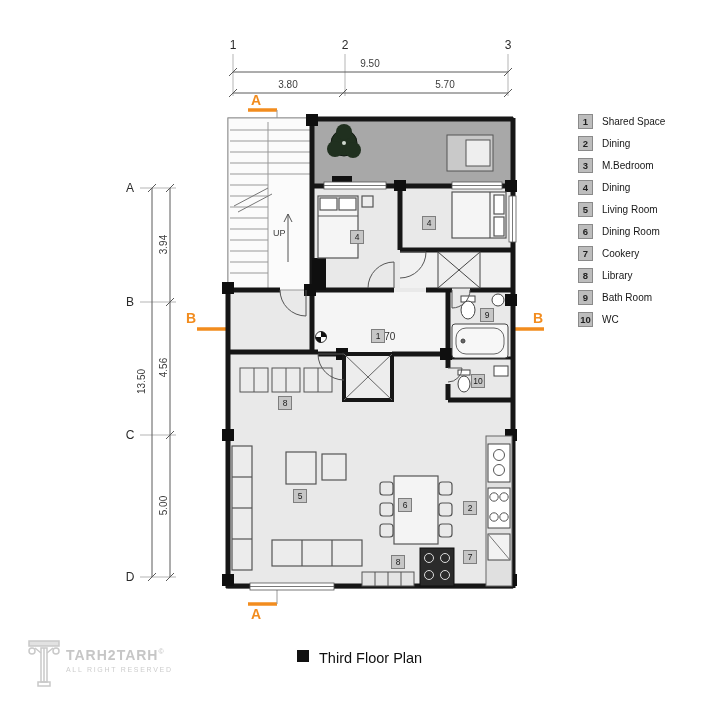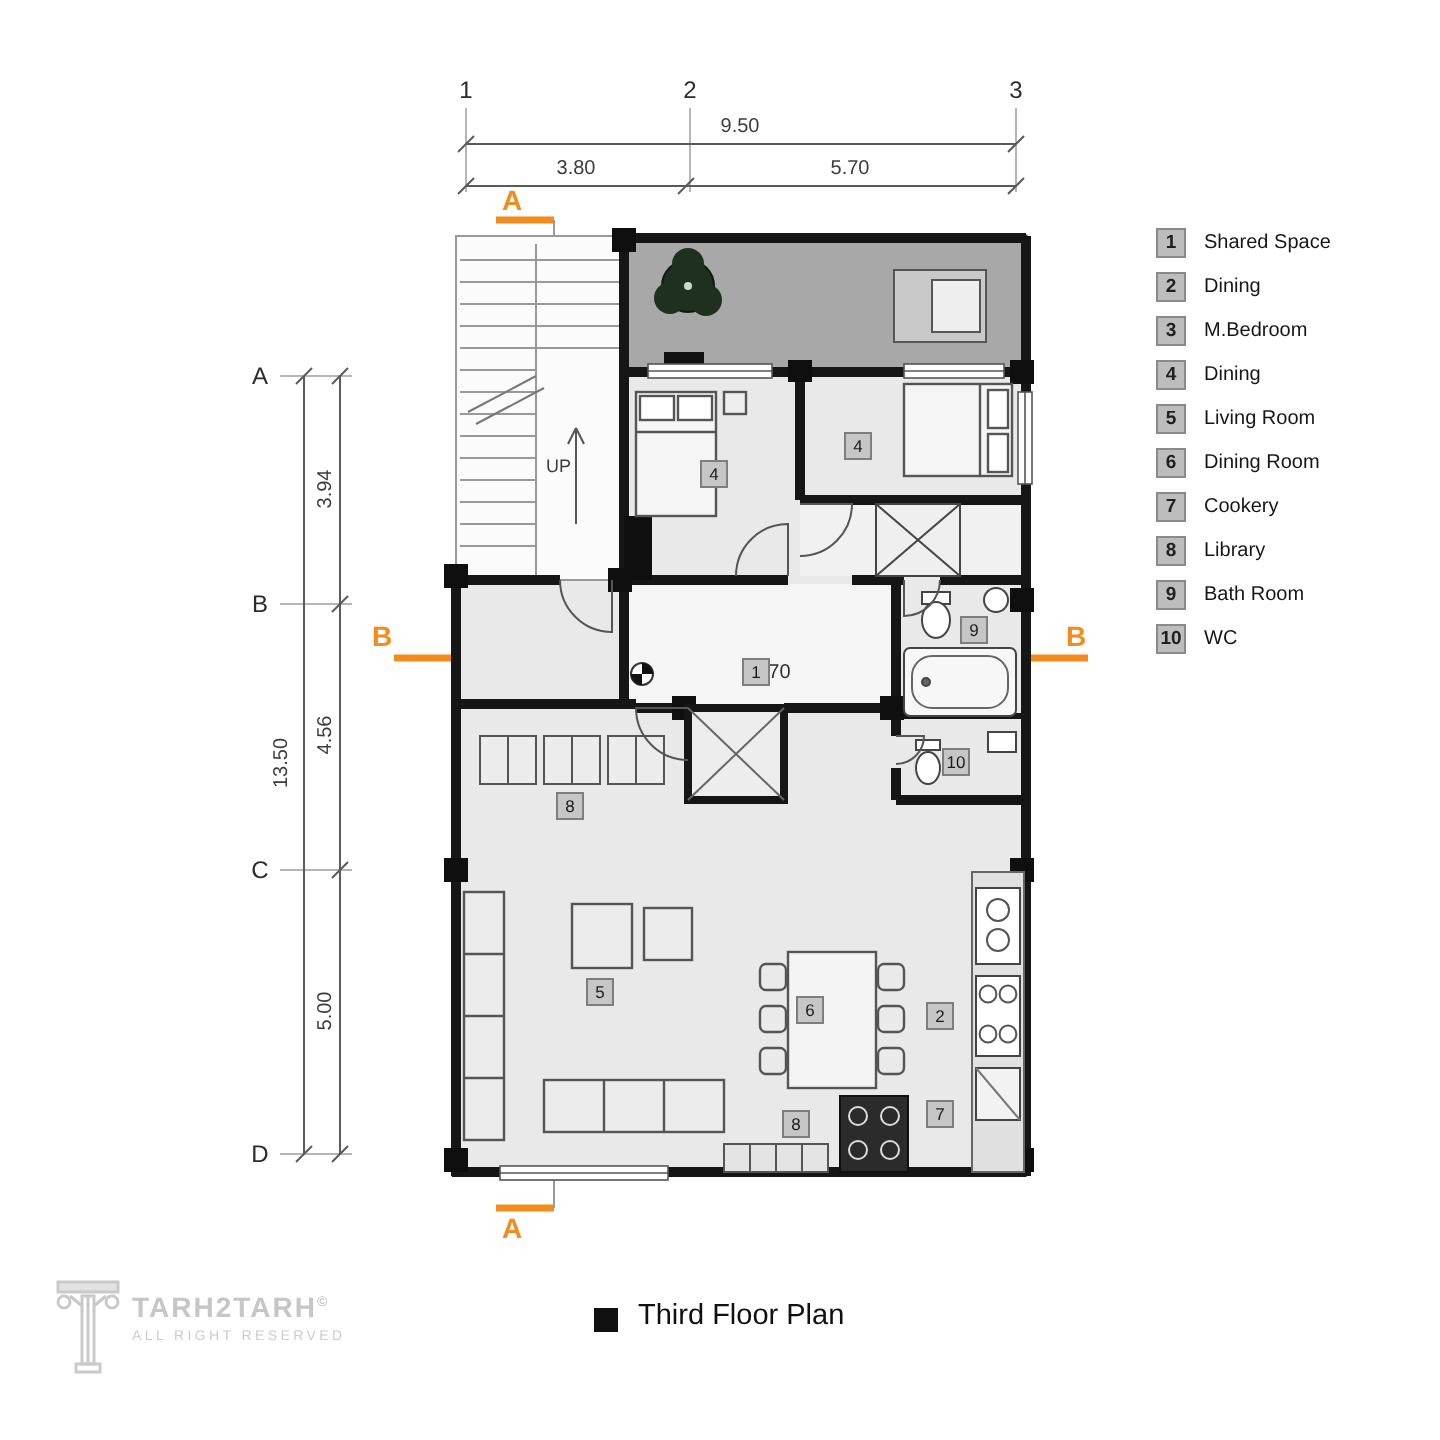--- a/index.html
+++ b/index.html
@@ -17,21 +17,21 @@
           font-size:8.5px;color:#1a1a1a;}
   .up-label{position:absolute;font-size:9px;font-weight:normal;color:#3d3d3d;}
   .level-label{position:absolute;font-size:10px;color:#2e2e2e;margin-left:40px;}
 
   .legend{position:absolute;left:578px;top:114px;display:flex;flex-direction:column;gap:7px;}
   .legend-row{display:flex;align-items:center;}
   .legend-chip{width:15px;height:15px;box-sizing:border-box;background:#bdbdbd;border:1px solid #8a8a8a;
                display:flex;align-items:center;justify-content:center;font-size:9.5px;font-weight:600;color:#1f1f1f;}
   .legend-label{margin-left:9px;font-size:10px;color:#161616;}
 
-  .title-block{position:absolute;left:297px;top:650px;display:flex;align-items:flex-end;}
+  .title-block{position:absolute;left:297px;top:650px;display:flex;align-items:flex-start;}
   .title-square{width:12px;height:12px;background:#111;}
   .title-text{margin-left:10px;font-size:14.5px;font-weight:500;color:#101010;}
 
   .watermark{position:absolute;left:26px;top:637px;display:flex;align-items:flex-start;color:#c9c9c9;}
   .wm-texts{margin-left:6px;margin-top:8px;}
   .wm-brand{font-size:14px;font-weight:bold;letter-spacing:1px;color:#c6c6c6;line-height:14px;}
   .wm-reg{font-size:7px;vertical-align:super;}
   .wm-tagline{font-size:7px;letter-spacing:1.7px;color:#cdcdcd;margin-top:4px;}
 </style>
 </head>
@@ -293,21 +293,21 @@
   <span class="grid-label" style="left:224px;top:38px;">1</span>
   <span class="grid-label" style="left:336px;top:38px;">2</span>
   <span class="grid-label" style="left:499px;top:38px;">3</span>
   <span class="grid-label" style="left:121px;top:181px;">A</span>
   <span class="grid-label" style="left:121px;top:295px;">B</span>
   <span class="grid-label" style="left:121px;top:428px;">C</span>
   <span class="grid-label" style="left:121px;top:570px;">D</span>
 
   <span class="dim-label" style="left:348px;top:58px;">9.50</span>
   <span class="dim-label" style="left:266px;top:79px;">3.80</span>
-  <span class="dim-label" style="left:403px;top:79px;">5.70</span>
+  <span class="dim-label" style="left:423px;top:79px;">5.70</span>
   <span class="dim-label vdim" style="left:119px;top:376px;">13.50</span>
   <span class="dim-label vdim" style="left:141px;top:239px;">3.94</span>
   <span class="dim-label vdim" style="left:141px;top:362px;">4.56</span>
   <span class="dim-label vdim" style="left:141px;top:500px;">5.00</span>
   <span class="level-label" style="left:331px;top:331px;">11.70</span>
 
   <span class="section-letter" style="left:247px;top:92px;">A</span>
   <span class="section-letter" style="left:247px;top:606px;">A</span>
   <span class="section-letter" style="left:182px;top:310px;">B</span>
   <span class="section-letter" style="left:529px;top:310px;">B</span>

